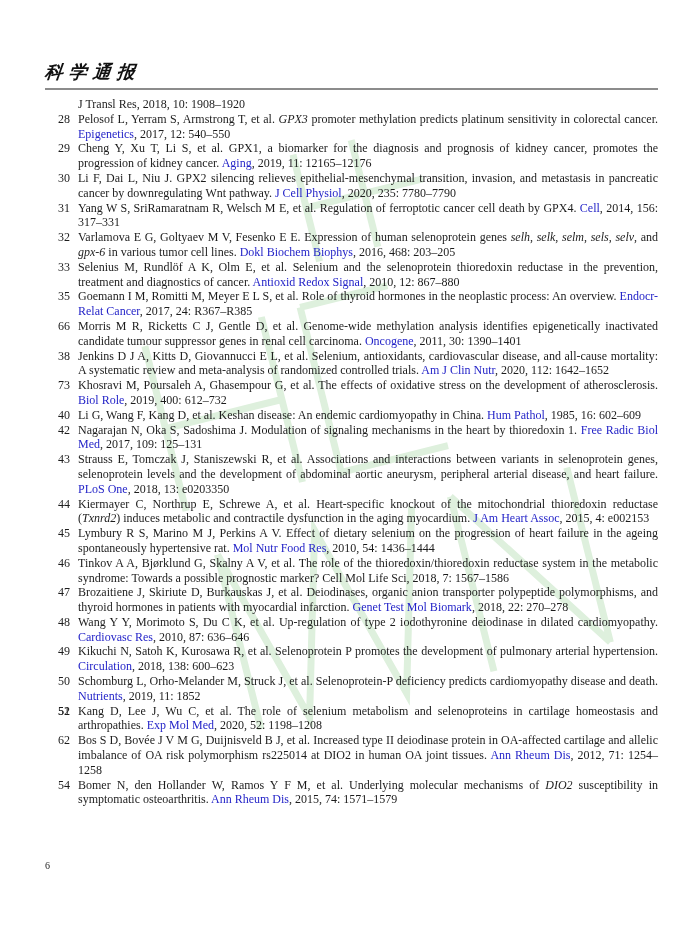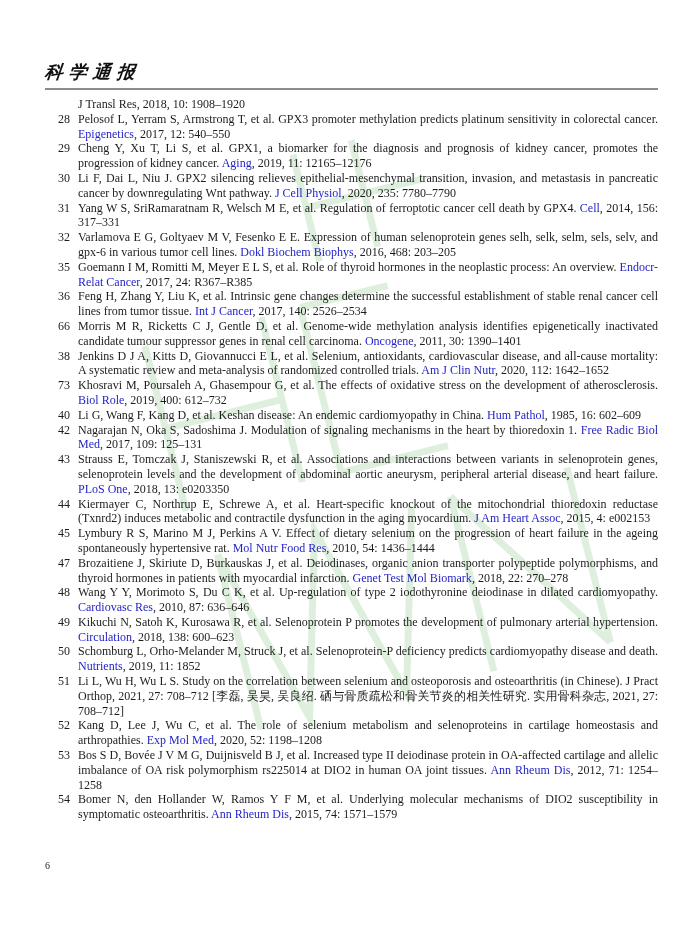--- a/index.html
+++ b/index.html
@@ -24,21 +24,21 @@
   
   .watermark{position:absolute;left:0;top:0;width:700px;height:933px;pointer-events:none;}
   
   .refs{
     position:absolute;left:45px;right:42px;top:97px;
     font-size:12px;line-height:14.8px;
     text-align:justify;
   }
   .ref{position:relative;padding-left:33px;}
   .ref .num{position:absolute;left:13px;top:0;font-family:Liberation Serif, serif;}
-  .it{}
+  .it{font-style:italic;}
   .lnk{color:var(--link,#2424c8);cursor:pointer;}
   .page-number{position:absolute;left:45px;top:860px;font-size:10px;}
 </style>
 </head>
 <body>
 
 <div class="page">
 
   <svg class="watermark" viewBox="0 0 700 933" aria-hidden="true">
     <g fill="none" stroke="#def0dd" stroke-width="7" transform="rotate(-14 350 466)">
@@ -55,35 +55,36 @@
     <div class="rule"></div>
   </div>
 
   <div class="refs" id="refs">
       <div class="ref"><span class="num"></span><span>J Transl Res, 2018, 10: 1908–1920</span></div>
       <div class="ref"><span class="num">28</span><span>Pelosof L, Yerram S, Armstrong T, et al. </span><span class="it">GPX3</span><span> promoter methylation predicts platinum sensitivity in colorectal cancer. </span><span class="lnk">Epigenetics</span><span>, 2017, 12: 540–550</span></div>
       <div class="ref"><span class="num">29</span><span>Cheng Y, Xu T, Li S, et al. GPX1, a biomarker for the diagnosis and prognosis of kidney cancer, promotes the progression of kidney cancer. </span><span class="lnk">Aging</span><span>, 2019, 11: 12165–12176</span></div>
       <div class="ref"><span class="num">30</span><span>Li F, Dai L, Niu J. GPX2 silencing relieves epithelial-mesenchymal transition, invasion, and metastasis in pancreatic cancer by downregulating Wnt pathway. </span><span class="lnk">J Cell Physiol</span><span>, 2020, 235: 7780–7790</span></div>
       <div class="ref"><span class="num">31</span><span>Yang W S, SriRamaratnam R, Welsch M E, et al. Regulation of ferroptotic cancer cell death by GPX4. </span><span class="lnk">Cell</span><span>, 2014, 156: 317–331</span></div>
       <div class="ref"><span class="num">32</span><span>Varlamova E G, Goltyaev M V, Fesenko E E. Expression of human selenoprotein genes </span><span class="it">selh</span><span>, </span><span class="it">selk</span><span>, </span><span class="it">selm</span><span>, </span><span class="it">sels</span><span>, </span><span class="it">selv</span><span>, and </span><span class="it">gpx-6</span><span> in various tumor cell lines. </span><span class="lnk">Dokl Biochem Biophys</span><span>, 2016, 468: 203–205</span></div>
+      <div class="ref"><span class="num">33</span><span>Selenius M, Rundlöf A K, Olm E, et al. Selenium and the selenoprotein thioredoxin reductase in the prevention, treatment and diagnostics of cancer. </span><span class="lnk">Antioxid Redox Signal</span><span>, 2010, 12: 867–880</span></div>
       <div class="ref"><span class="num">35</span><span>Goemann I M, Romitti M, Meyer E L S, et al. Role of thyroid hormones in the neoplastic process: An overview. </span><span class="lnk">Endocr-Relat Cancer</span><span>, 2017, 24: R367–R385</span></div>
-      <div class="ref"><span class="num">36</span><span>Feng H, Zhang Y, Liu K, et al. Intrinsic gene changes determine the successful establishment of stable renal cancer cell lines from tumor tissue. </span><span class="lnk">Int J Cancer</span><span>, 2017, 140: 2526–2534</span></div>
       <div class="ref"><span class="num">66</span><span>Morris M R, Ricketts C J, Gentle D, et al. Genome-wide methylation analysis identifies epigenetically inactivated candidate tumour suppressor genes in renal cell carcinoma. </span><span class="lnk">Oncogene</span><span>, 2011, 30: 1390–1401</span></div>
       <div class="ref"><span class="num">38</span><span>Jenkins D J A, Kitts D, Giovannucci E L, et al. Selenium, antioxidants, cardiovascular disease, and all-cause mortality: A systematic review and meta-analysis of randomized controlled trials. </span><span class="lnk">Am J Clin Nutr</span><span>, 2020, 112: 1642–1652</span></div>
       <div class="ref"><span class="num">73</span><span>Khosravi M, Poursaleh A, Ghasempour G, et al. The effects of oxidative stress on the development of atherosclerosis. </span><span class="lnk">Biol Role</span><span>, 2019, 400: 612–732</span></div>
       <div class="ref"><span class="num">40</span><span>Li G, Wang F, Kang D, et al. Keshan disease: An endemic cardiomyopathy in China. </span><span class="lnk">Hum Pathol</span><span>, 1985, 16: 602–609</span></div>
       <div class="ref"><span class="num">42</span><span>Nagarajan N, Oka S, Sadoshima J. Modulation of signaling mechanisms in the heart by thioredoxin 1. </span><span class="lnk">Free Radic Biol Med</span><span>, 2017, 109: 125–131</span></div>
       <div class="ref"><span class="num">43</span><span>Strauss E, Tomczak J, Staniszewski R, et al. Associations and interactions between variants in selenoprotein genes, selenoprotein levels and the development of abdominal aortic aneurysm, peripheral arterial disease, and heart failure. </span><span class="lnk">PLoS One</span><span>, 2018, 13: e0203350</span></div>
       <div class="ref"><span class="num">44</span><span>Kiermayer C, Northrup E, Schrewe A, et al. Heart-specific knockout of the mitochondrial thioredoxin reductase (</span><span class="it">Txnrd2</span><span>) induces metabolic and contractile dysfunction in the aging myocardium. </span><span class="lnk">J Am Heart Assoc</span><span>, 2015, 4: e002153</span></div>
       <div class="ref"><span class="num">45</span><span>Lymbury R S, Marino M J, Perkins A V. Effect of dietary selenium on the progression of heart failure in the ageing spontaneously hypertensive rat. </span><span class="lnk">Mol Nutr Food Res</span><span>, 2010, 54: 1436–1444</span></div>
+      <div class="ref"><span class="num">46</span><span>Tinkov A A, Bjørklund G, Skalny A V, et al. The role of the thioredoxin/thioredoxin reductase system in the metabolic syndrome: Towards a possible prognostic marker? Cell Mol Life Sci, 2018, 7: 1567–1586</span></div>
       <div class="ref"><span class="num">47</span><span>Brozaitiene J, Skiriute D, Burkauskas J, et al. Deiodinases, organic anion transporter polypeptide polymorphisms, and thyroid hormones in patients with myocardial infarction. </span><span class="lnk">Genet Test Mol Biomark</span><span>, 2018, 22: 270–278</span></div>
       <div class="ref"><span class="num">48</span><span>Wang Y Y, Morimoto S, Du C K, et al. Up-regulation of type 2 iodothyronine deiodinase in dilated cardiomyopathy. </span><span class="lnk">Cardiovasc Res</span><span>, 2010, 87: 636–646</span></div>
       <div class="ref"><span class="num">49</span><span>Kikuchi N, Satoh K, Kurosawa R, et al. Selenoprotein P promotes the development of pulmonary arterial hypertension. </span><span class="lnk">Circulation</span><span>, 2018, 138: 600–623</span></div>
       <div class="ref"><span class="num">50</span><span>Schomburg L, Orho-Melander M, Struck J, et al. Selenoprotein-P deficiency predicts cardiomyopathy disease and death. </span><span class="lnk">Nutrients</span><span>, 2019, 11: 1852</span></div>
-      <div class="ref"><span class="num">51</span><span>Li L, Wu H, Wu L S. Study on the correlation between selenium and osteoporosis and osteoarthritis (in Chinese). J Pract Orthop, 2021, 27: 708–712 [李磊, 吴昊, 吴良绍. 硒与骨质疏松和骨关节炎的相关性研究. 实用骨科杂志, 2021, 27: 708–712]</span></div>
+      <div class="ref"><span class="num">51</span></div>
       <div class="ref"><span class="num">52</span><span>Kang D, Lee J, Wu C, et al. The role of selenium metabolism and selenoproteins in cartilage homeostasis and arthropathies. </span><span class="lnk">Exp Mol Med</span><span>, 2020, 52: 1198–1208</span></div>
-      <div class="ref"><span class="num">53</span><span>Bos S D, Bovée J V M G, Duijnisveld B J, et al. Increased type II deiodinase protein in OA-affected cartilage and allelic imbalance of OA risk polymorphism rs225014 at DIO2 in human OA joint tissues. </span><span class="lnk">Ann Rheum Dis</span><span>, 2012, 71: 1254–1258</span></div>
+      <div class="ref"><span class="num">62</span><span>Bos S D, Bovée J V M G, Duijnisveld B J, et al. Increased type II deiodinase protein in OA-affected cartilage and allelic imbalance of OA risk polymorphism rs225014 at DIO2 in human OA joint tissues. </span><span class="lnk">Ann Rheum Dis</span><span>, 2012, 71: 1254–1258</span></div>
       <div class="ref"><span class="num">54</span><span>Bomer N, den Hollander W, Ramos Y F M, et al. Underlying molecular mechanisms of </span><span class="it">DIO2</span><span> susceptibility in symptomatic osteoarthritis. </span><span class="lnk">Ann Rheum Dis</span><span>, 2015, 74: 1571–1579</span></div>
     </div>
 
   <div class="page-number">6</div>
 
 </div>
 
 </body></html>

